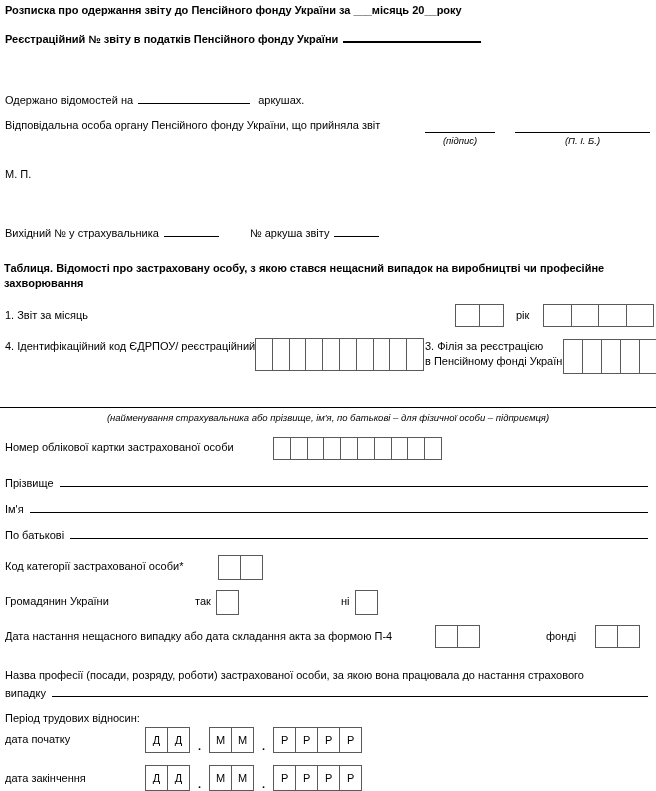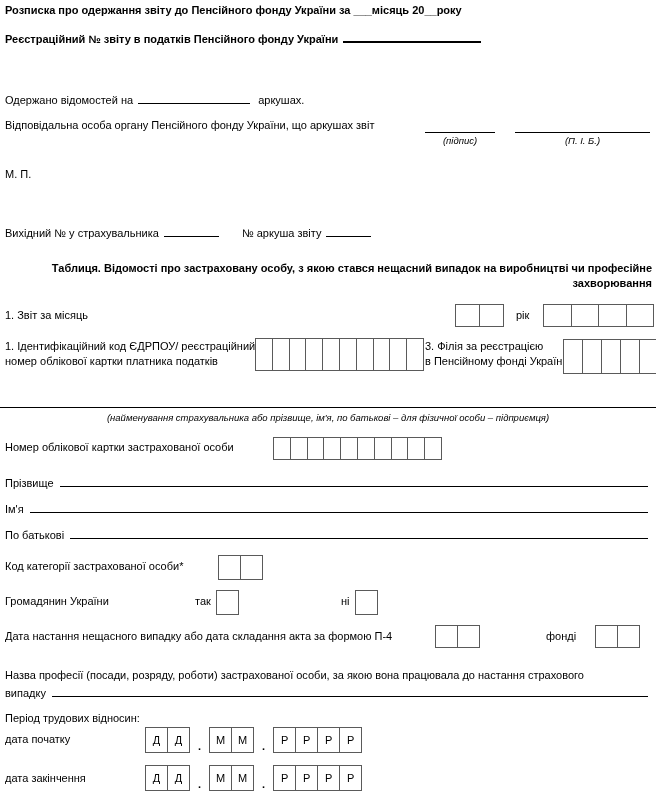--- a/index.html
+++ b/index.html
@@ -3,21 +3,21 @@
 <meta charset="utf-8">
 <style>
   html,body{margin:0;padding:0;background:#fff;}
   #page{
     position:relative;width:656px;height:791px;background:#fff;
     font-family:"Liberation Sans","DejaVu Sans",sans-serif;
     font-size:11px;color:#000;overflow:hidden;
   }
   .row{position:absolute;white-space:nowrap;line-height:13px;}
   .b{font-weight:bold;}
-  .center{text-align:right;white-space:normal;}
+  .center{text-align:left;white-space:normal;}
   .blank{display:inline-block;border-bottom:1px solid #000;height:11px;vertical-align:baseline;margin-left:5px;}
   .bb{border-bottom-width:2px;}
   .fillrow{position:absolute;left:5px;right:8px;display:flex;align-items:baseline;line-height:13px;}
   .flexblank{flex:1;border-bottom:1px solid #000;height:11px;margin-left:6px;}
   .cellbox{position:absolute;display:flex;}
   .cellbox .cell{
     width:var(--cw);height:var(--ch);border:1px solid #5a5a5a;margin-left:-1px;
     display:flex;align-items:center;justify-content:center;font-size:11px;background:#fff;
   }
   .cellbox .cell:first-child{margin-left:0;}
@@ -38,50 +38,49 @@
   <div class="row b" style="top:30px;left:5px">
     <span>Реєстраційний № звіту в податків Пенсійного фонду України</span><span class="blank bb" style="width:138px"></span>
   </div>
 
 
   <div class="row" style="top:92px;left:5px">
     <span>Одержано відомостей на</span><span class="blank" style="width:112px"></span>
     <span style="margin-left:5px">аркушах.</span>
   </div>
 
-  <div class="row" style="top:119px;left:5px">Відповідальна особа органу Пенсійного фонду України, що аркушах звіт</div>
+  <div class="row" style="top:119px;left:5px">Відповідальна особа органу Пенсійного фонду України, що прийняла звіт</div>
   <div class="sigline" style="top:131px;left:425px;width:70px"></div>
   <div class="sigline" style="top:131px;left:515px;width:135px"></div>
   <div class="caption" style="top:135px;left:425px;width:70px">(підпис)</div>
   <div class="caption" style="top:135px;left:515px;width:135px">(П. І. Б.)</div>
 
   <div class="row" style="top:168px;left:5px">М. П.</div>
 
   <div class="row" style="top:225px;left:5px">
     <span>Вихідний № у страхувальника</span><span class="blank" style="width:55px"></span>
-    <span style="margin-left:20px">№ аркуша звіту</span><span class="blank" style="width:45px"></span>
+    <span style="margin-left:28px">№ аркуша звіту</span><span class="blank" style="width:45px"></span>
   </div>
 
   <div class="row b center" style="top:261px;left:0;width:656px;line-height:15px;padding:0 4px;box-sizing:border-box">Таблиця. Відомості про застраховану особу, з якою стався нещасний випадок на виробництві чи професійне захворювання</div>
 
   <div class="row" style="top:309px;left:5px">1. Звіт за місяць</div>
   <div class="cellbox" style="top:304px;left:455px;--cw:23px;--ch:21px">
       <div class="cell"></div>
       <div class="cell"></div>
     </div>
   <div class="row" style="top:309px;left:516px">рік</div>
   <div class="cellbox" style="top:304px;left:543px;--cw:26.5px;--ch:21px">
       <div class="cell"></div>
       <div class="cell"></div>
       <div class="cell"></div>
       <div class="cell"></div>
     </div>
 
-  <div class="row" style="top:340px;left:5px">1. Ідентифікаційний код ЄДРПОУ/ реєстраційний</div>
-  <div class="row" style="top:355px;left:5px">номер облікової картки платника податків</div>
+  <div class="row" style="top:340px;left:5px">4. Ідентифікаційний код ЄДРПОУ/ реєстраційний</div>
   <div class="cellbox" style="top:338px;left:255px;--cw:15.8px;--ch:31px">
       <div class="cell"></div>
       <div class="cell"></div>
       <div class="cell"></div>
       <div class="cell"></div>
       <div class="cell"></div>
       <div class="cell"></div>
       <div class="cell"></div>
       <div class="cell"></div>
       <div class="cell"></div>

